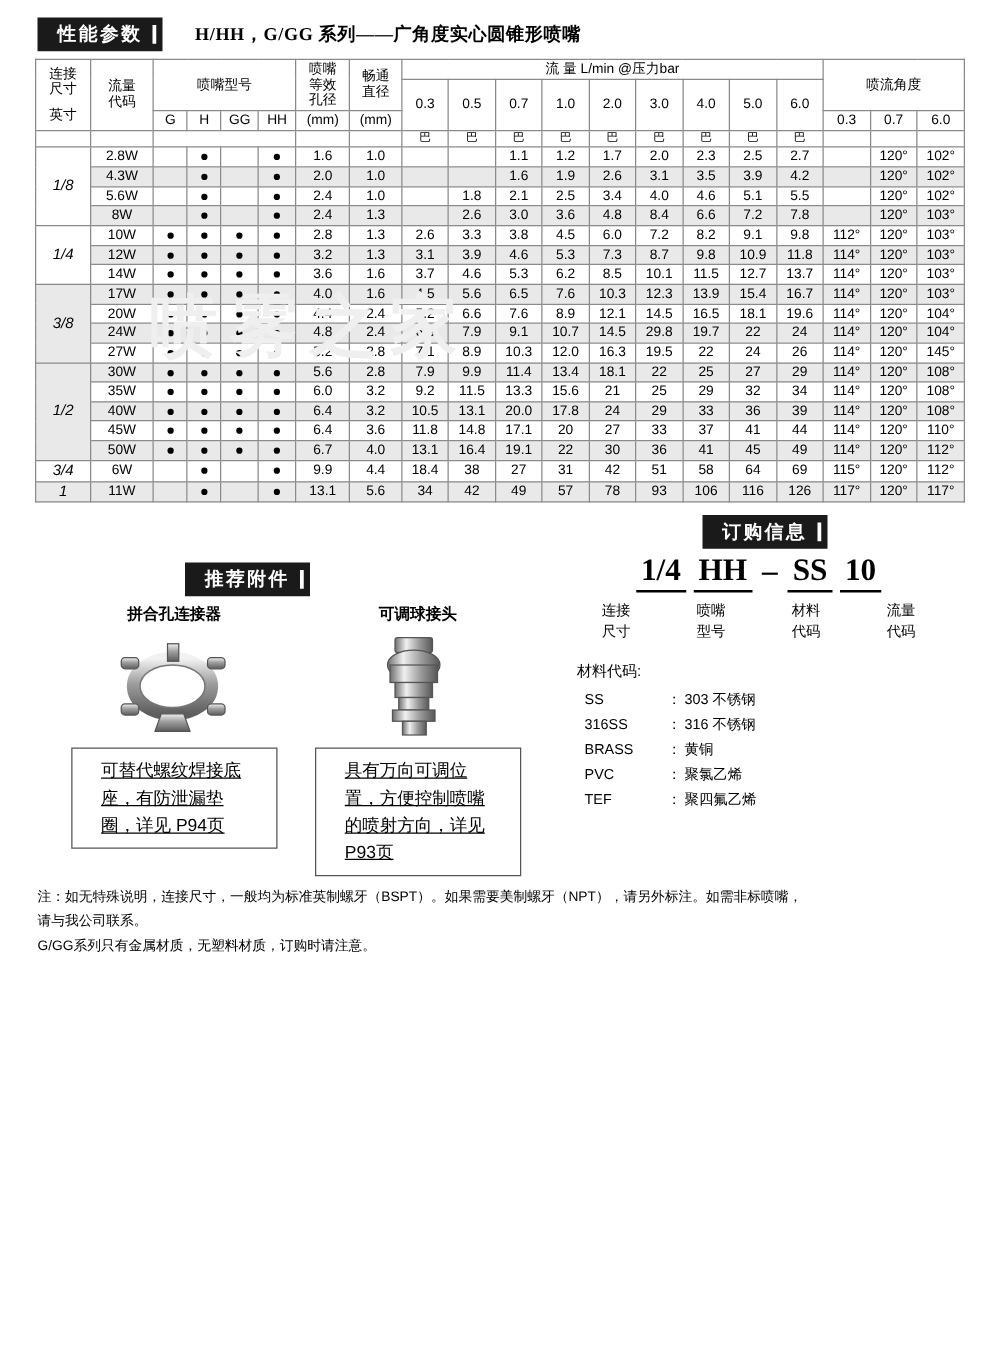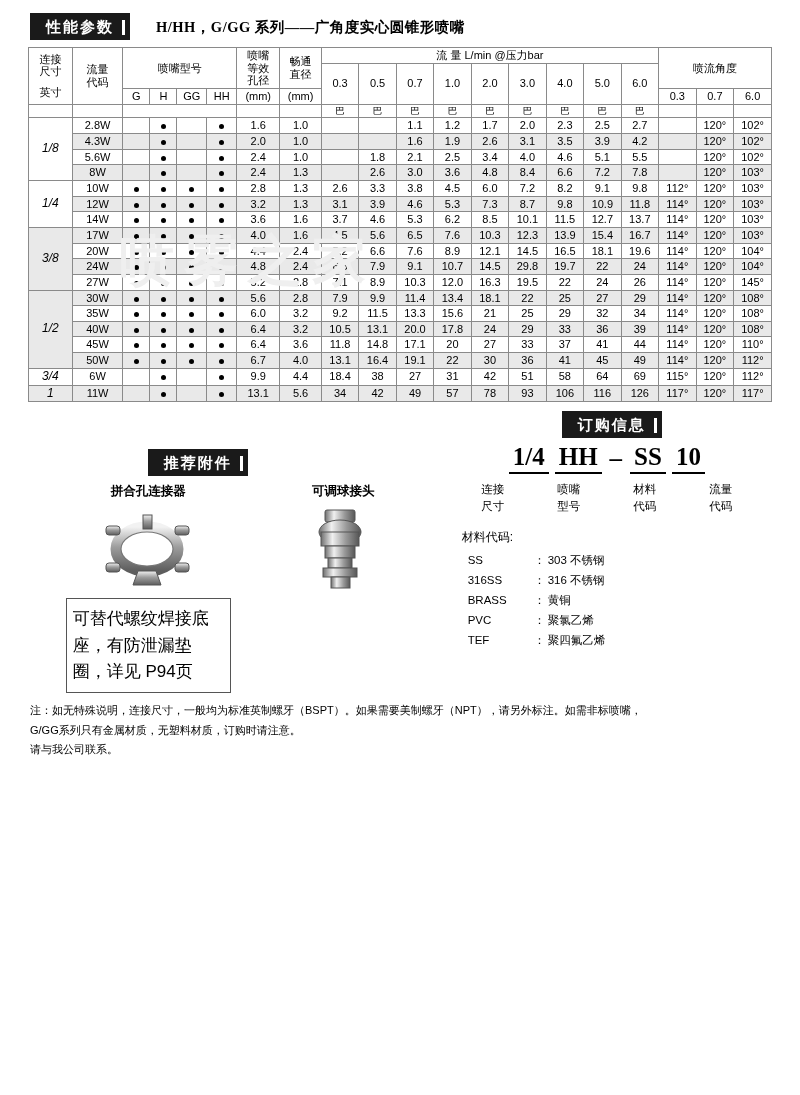--- a/index.html
+++ b/index.html
@@ -40,27 +40,27 @@
   .thick-top td,.thick-top th{border-top:1.6px solid #3a3a3a;}
   .grp{font-size:12px;font-style:italic;}
   .small-unit{font-size:9.5px;line-height:1.05;}
   .colg{width:34px;}
 
   
   .bottom{display:flex;padding:14px 30px 0 30px;}
   .col-left{width:400px;margin-top:38px;}
   .col-right{width:340px;margin-left:8px;}
   .sec-tag{margin-bottom:8px;}
-  .acc-row{display:flex;justify-content:flex-end;gap:30px;margin-top:10px;padding-left:18px;}
+  .acc-row{display:flex;justify-content:center;gap:30px;margin-top:10px;padding-left:18px;}
   .acc{width:165px;text-align:center;}
   .acc-title{font-size:12.5px;font-weight:bold;margin-bottom:6px;}
   .acc-img{height:86px;display:flex;align-items:center;justify-content:center;}
   .acc-note{
-    border:1px solid #555;font-size:17px;line-height:1.55;
-    padding:7px 6px;margin-top:6px;text-align:left;
+    border:1px solid #555;font-size:14px;line-height:1.55;
+    padding:7px 23px;margin-top:6px;text-align:left;text-decoration:underline;
   }
 
   
   .order-code{
     display:flex;justify-content:center;align-items:flex-end;
     font-family:"Liberation Serif","DejaVu Serif",serif;
     font-weight:bold;font-size:25px;gap:6px;margin-top:4px;padding-left:10px;
   }
   .oc-underline{border-bottom:2px solid #000;padding:0 4px 1px 4px;}
   .oc-dash{font-size:25px;padding:0 2px 2px 2px;}
@@ -600,20 +600,21 @@
               </defs>
               <rect x="42" y="4" width="30" height="12" rx="2" fill="url(#met2)" stroke="#555" stroke-width="1"></rect>
               <ellipse cx="57" cy="26" rx="21" ry="12" fill="url(#met2)" stroke="#555" stroke-width="1"></ellipse>
               <rect x="38" y="26" width="38" height="14" fill="url(#met2)" stroke="#555" stroke-width="1"></rect>
               <rect x="42" y="40" width="30" height="12" fill="url(#met2)" stroke="#555" stroke-width="1"></rect>
               <rect x="45" y="52" width="24" height="10" fill="url(#met2)" stroke="#555" stroke-width="1"></rect>
               <rect x="40" y="62" width="34" height="9" fill="url(#met2)" stroke="#555" stroke-width="1"></rect>
               <rect x="48" y="71" width="19" height="11" fill="url(#met2)" stroke="#555" stroke-width="1"></rect>
             </svg>
           </div>
+          <div class="acc-note">具有万向可调位置，方便控制喷嘴的喷射方向，详见 P93页</div>
         </div>
       </div>
     </div>
 
     <div class="col-right">
       <div class="sec-tag" style="text-align:center;padding-left:20px">
         <span class="tag-wrap">
           <span class="tag">订购信息</span>
         </span>
       </div>
@@ -671,17 +672,17 @@
             <span class="mat-k">TEF</span>
             <span class="mat-sep">：</span>
             <span>聚四氟乙烯</span>
           </div>
         </div>
     </div>
   </div>
 
   <div class="footer">
     <div>注：如无特殊说明，连接尺寸，一般均为标准英制螺牙（BSPT）。如果需要美制螺牙（NPT），请另外标注。如需非标喷嘴，</div>
+    <div>请与我公司联系。</div>
     <div>G/GG系列只有金属材质，无塑料材质，订购时请注意。</div>
-    <div>请与我公司联系。</div>
   </div>
 
 </div>
 
 </body></html>

